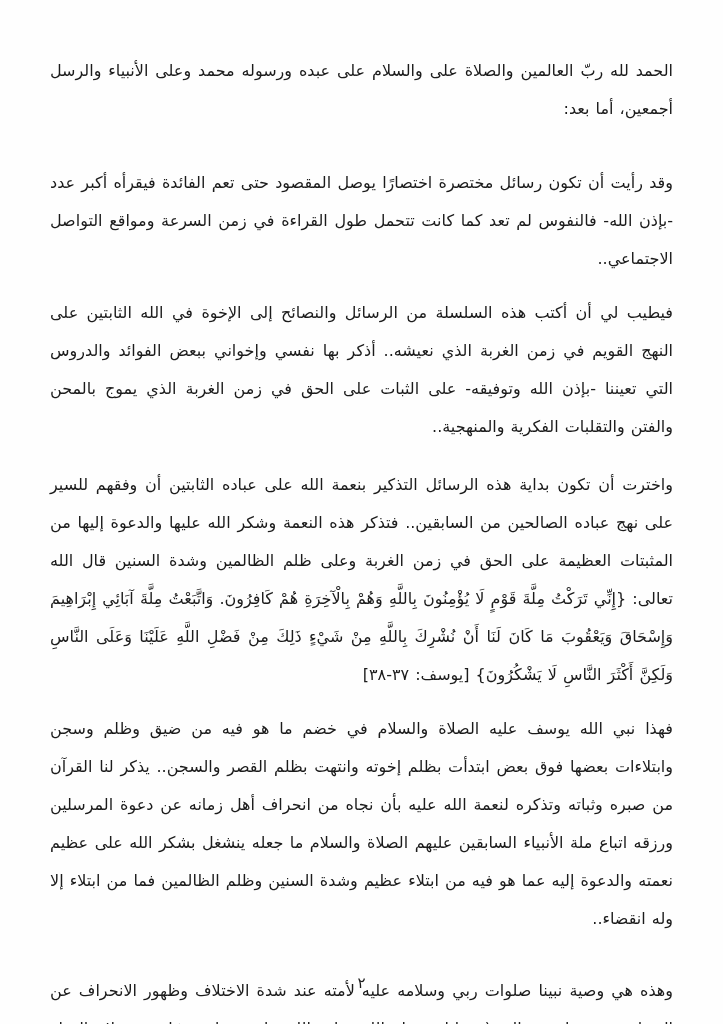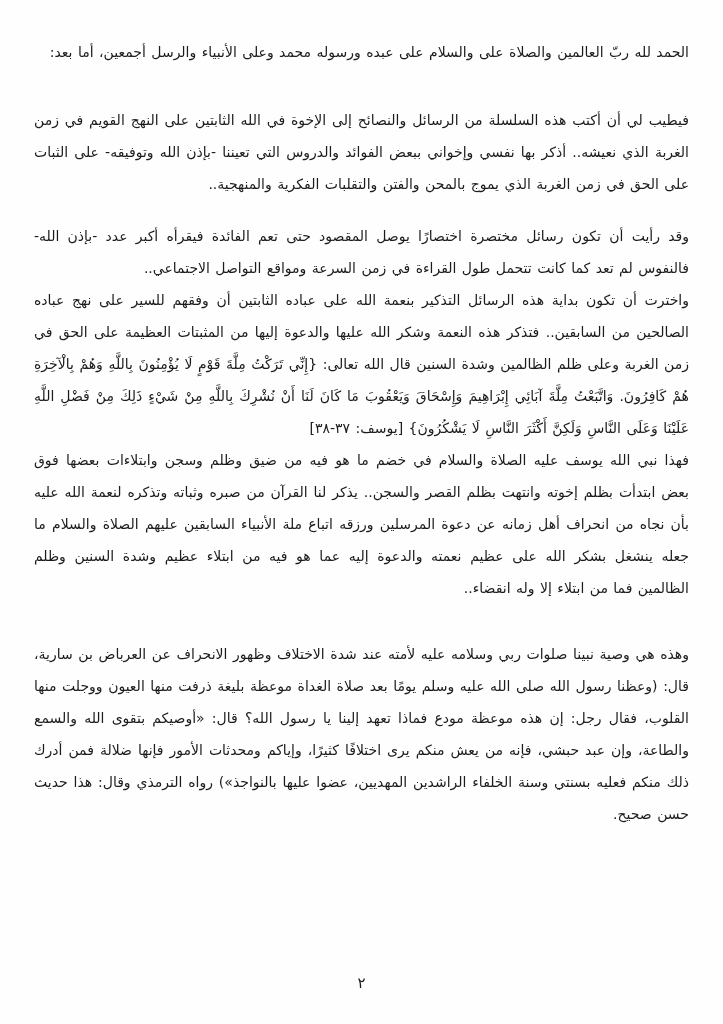--- a/index.html
+++ b/index.html
@@ -21,23 +21,23 @@
   .content {
     position: absolute;
     top: 36px;
     right: 34px;
     left: 34px;
     direction: rtl;
     text-align: justify;
     text-justify: inter-word;
   }
   .para {
-    margin: 0;
-    font-size: 14px;
-    line-height: 32px;
+    margin: 16px;
+    font-size: 16px;
+    line-height: 38px;
     word-spacing: 1px;
   }
   .para.gap-large { margin-bottom: 36px; }
   .para.gap-medium { margin-bottom: 20px; }
   .para.gap-none { margin-bottom: 0; }
   .para.gap-section { margin-bottom: 34px; }
   .page-footer {
     position: absolute;
     bottom: 32px;
     left: 0;
@@ -47,23 +47,23 @@
     color: #1b1b1b;
   }
 </style>
 </head>
 <body>
 
 <div class="page">
   <div class="content">
     <p class="para gap-large">الحمد لله ربّ العالمين والصلاة على والسلام على عبده ورسوله محمد وعلى الأنبياء والرسل أجمعين، أما بعد:</p>
 
+    <p class="para gap-none">وقد رأيت أن تكون رسائل مختصرة اختصارًا يوصل المقصود حتى تعم الفائدة فيقرأه أكبر عدد -بإذن الله- فالنفوس لم تعد كما كانت تتحمل طول القراءة في زمن السرعة ومواقع التواصل الاجتماعي..</p>
+
     <p class="para gap-medium">فيطيب لي أن أكتب هذه السلسلة من الرسائل والنصائح إلى الإخوة في الله الثابتين على النهج القويم في زمن الغربة الذي نعيشه.. أذكر بها نفسي وإخواني ببعض الفوائد والدروس التي تعيننا -بإذن الله وتوفيقه- على الثبات على الحق في زمن الغربة الذي يموج بالمحن والفتن والتقلبات الفكرية والمنهجية..</p>
-
-    <p class="para gap-none">وقد رأيت أن تكون رسائل مختصرة اختصارًا يوصل المقصود حتى تعم الفائدة فيقرأه أكبر عدد -بإذن الله- فالنفوس لم تعد كما كانت تتحمل طول القراءة في زمن السرعة ومواقع التواصل الاجتماعي..</p>
 
     <p class="para gap-none">واخترت أن تكون بداية هذه الرسائل التذكير بنعمة الله على عباده الثابتين أن وفقهم للسير على نهج عباده الصالحين من السابقين.. فتذكر هذه النعمة وشكر الله عليها والدعوة إليها من المثبتات العظيمة على الحق في زمن الغربة وعلى ظلم الظالمين وشدة السنين قال الله تعالى: {إِنِّي تَرَكْتُ مِلَّةَ قَوْمٍ لَا يُؤْمِنُونَ بِاللَّهِ وَهُمْ بِالْآخِرَةِ هُمْ كَافِرُونَ. وَاتَّبَعْتُ مِلَّةَ آبَائِي إِبْرَاهِيمَ وَإِسْحَاقَ وَيَعْقُوبَ مَا كَانَ لَنَا أَنْ نُشْرِكَ بِاللَّهِ مِنْ شَيْءٍ ذَلِكَ مِنْ فَضْلِ اللَّهِ عَلَيْنَا وَعَلَى النَّاسِ وَلَكِنَّ أَكْثَرَ النَّاسِ لَا يَشْكُرُونَ} [يوسف: ٣٧-٣٨]</p>
 
     <p class="para gap-section">فهذا نبي الله يوسف عليه الصلاة والسلام في خضم ما هو فيه من ضيق وظلم وسجن وابتلاءات بعضها فوق بعض ابتدأت بظلم إخوته وانتهت بظلم القصر والسجن.. يذكر لنا القرآن من صبره وثباته وتذكره لنعمة الله عليه بأن نجاه من انحراف أهل زمانه عن دعوة المرسلين ورزقه اتباع ملة الأنبياء السابقين عليهم الصلاة والسلام ما جعله ينشغل بشكر الله على عظيم نعمته والدعوة إليه عما هو فيه من ابتلاء عظيم وشدة السنين وظلم الظالمين فما من ابتلاء إلا وله انقضاء..</p>
 
     <p class="para gap-section">وهذه هي وصية نبينا صلوات ربي وسلامه عليه لأمته عند شدة الاختلاف وظهور الانحراف عن العرباض بن سارية، قال: (وعظنا رسول الله صلى الله عليه وسلم يومًا بعد صلاة الغداة موعظة بليغة ذرفت منها العيون ووجلت منها القلوب، فقال رجل: إن هذه موعظة مودع فماذا تعهد إلينا يا رسول الله؟ قال: «أوصيكم بتقوى الله والسمع والطاعة، وإن عبد حبشي، فإنه من يعش منكم يرى اختلافًا كثيرًا، وإياكم ومحدثات الأمور فإنها ضلالة فمن أدرك ذلك منكم فعليه بسنتي وسنة الخلفاء الراشدين المهديين، عضوا عليها بالنواجذ») رواه الترمذي وقال: هذا حديث حسن صحيح.</p>
 
   </div>
 
   <div class="page-footer">٢</div>

